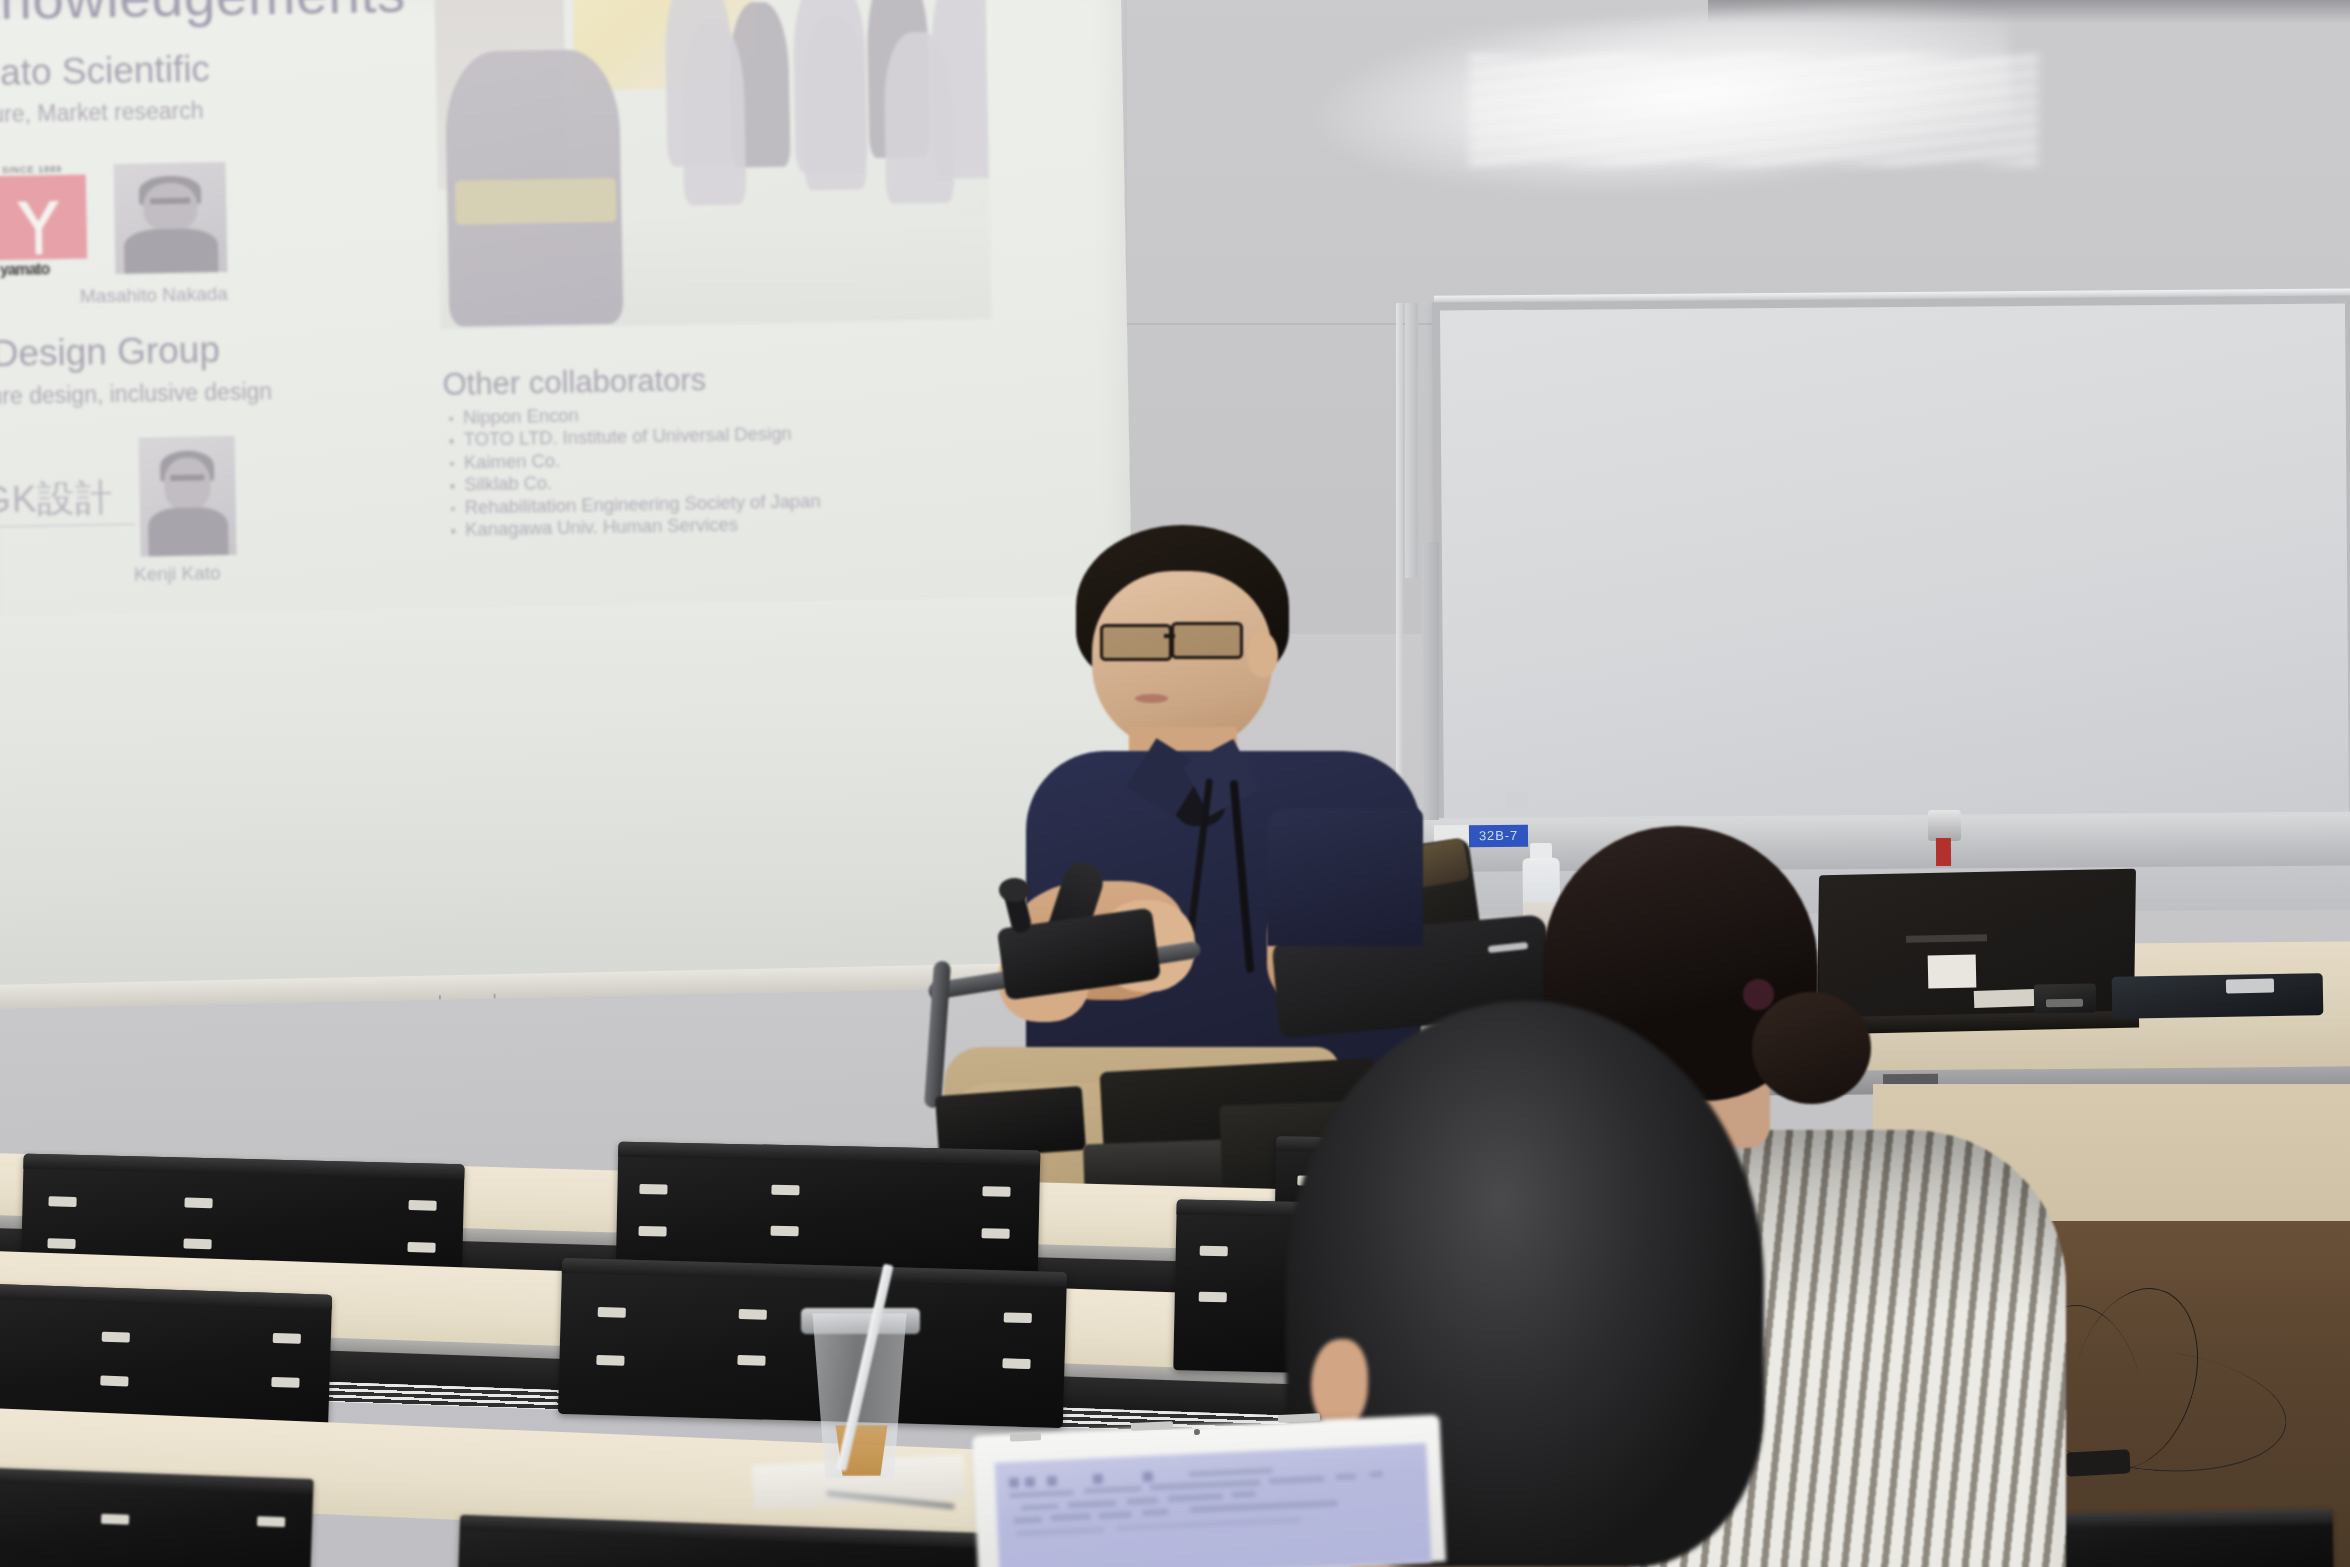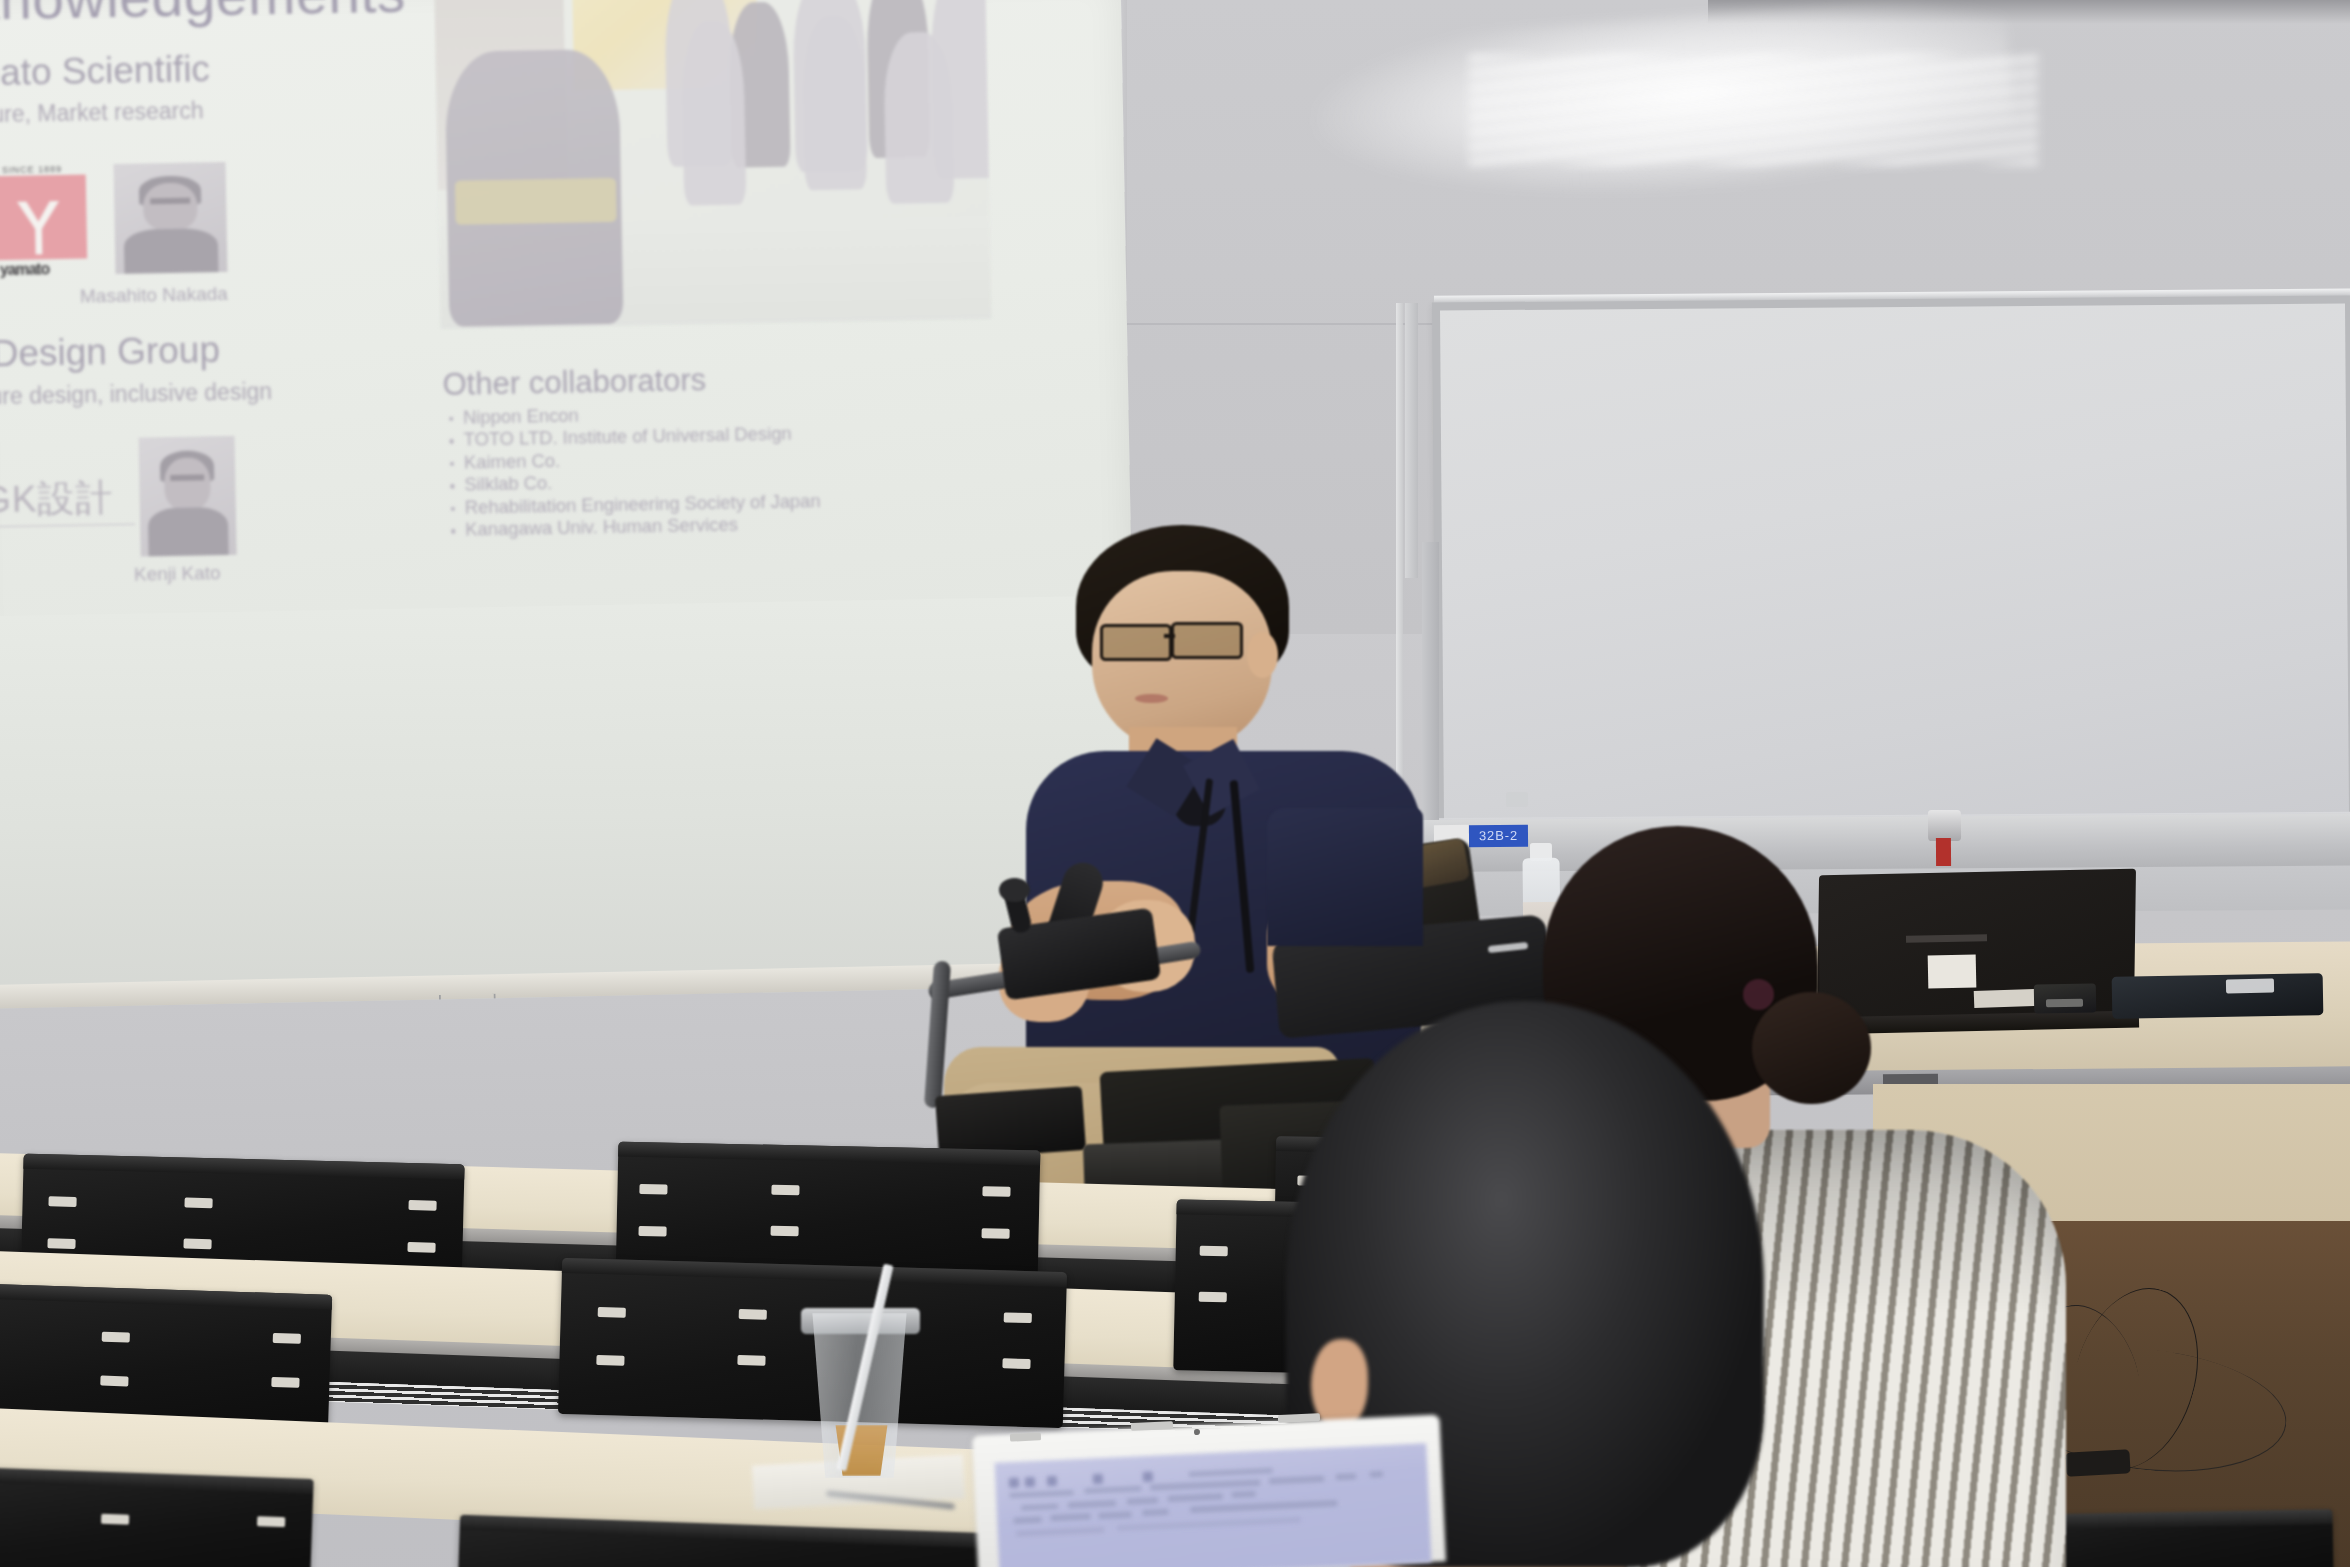--- a/index.html
+++ b/index.html
@@ -754,21 +754,21 @@
   <div class="whiteboard-frame">
     <div class="whiteboard-surface"></div>
   </div>
   <div class="wb-mark"></div>
   <div class="wb-tray"></div>
   <div class="wb-post"></div>
 
   <div class="back-rail"></div>
   <div class="back-rail2"></div>
   <div class="rail-label-white"></div>
-  <div class="rail-label">32B-2</div>
+  <div class="rail-label">32B-7</div>
   <div class="rail-clip"></div>
   <div class="rail-red"></div>
 
   <div class="front-desk"></div>
   <div class="water-cap"></div>
   <div class="water-bottle"></div>
   <div class="water-label"></div>
   <div class="back-laptop"></div>
   <div class="back-laptop-logo"></div>
   <div class="back-laptop-sticker"></div>

